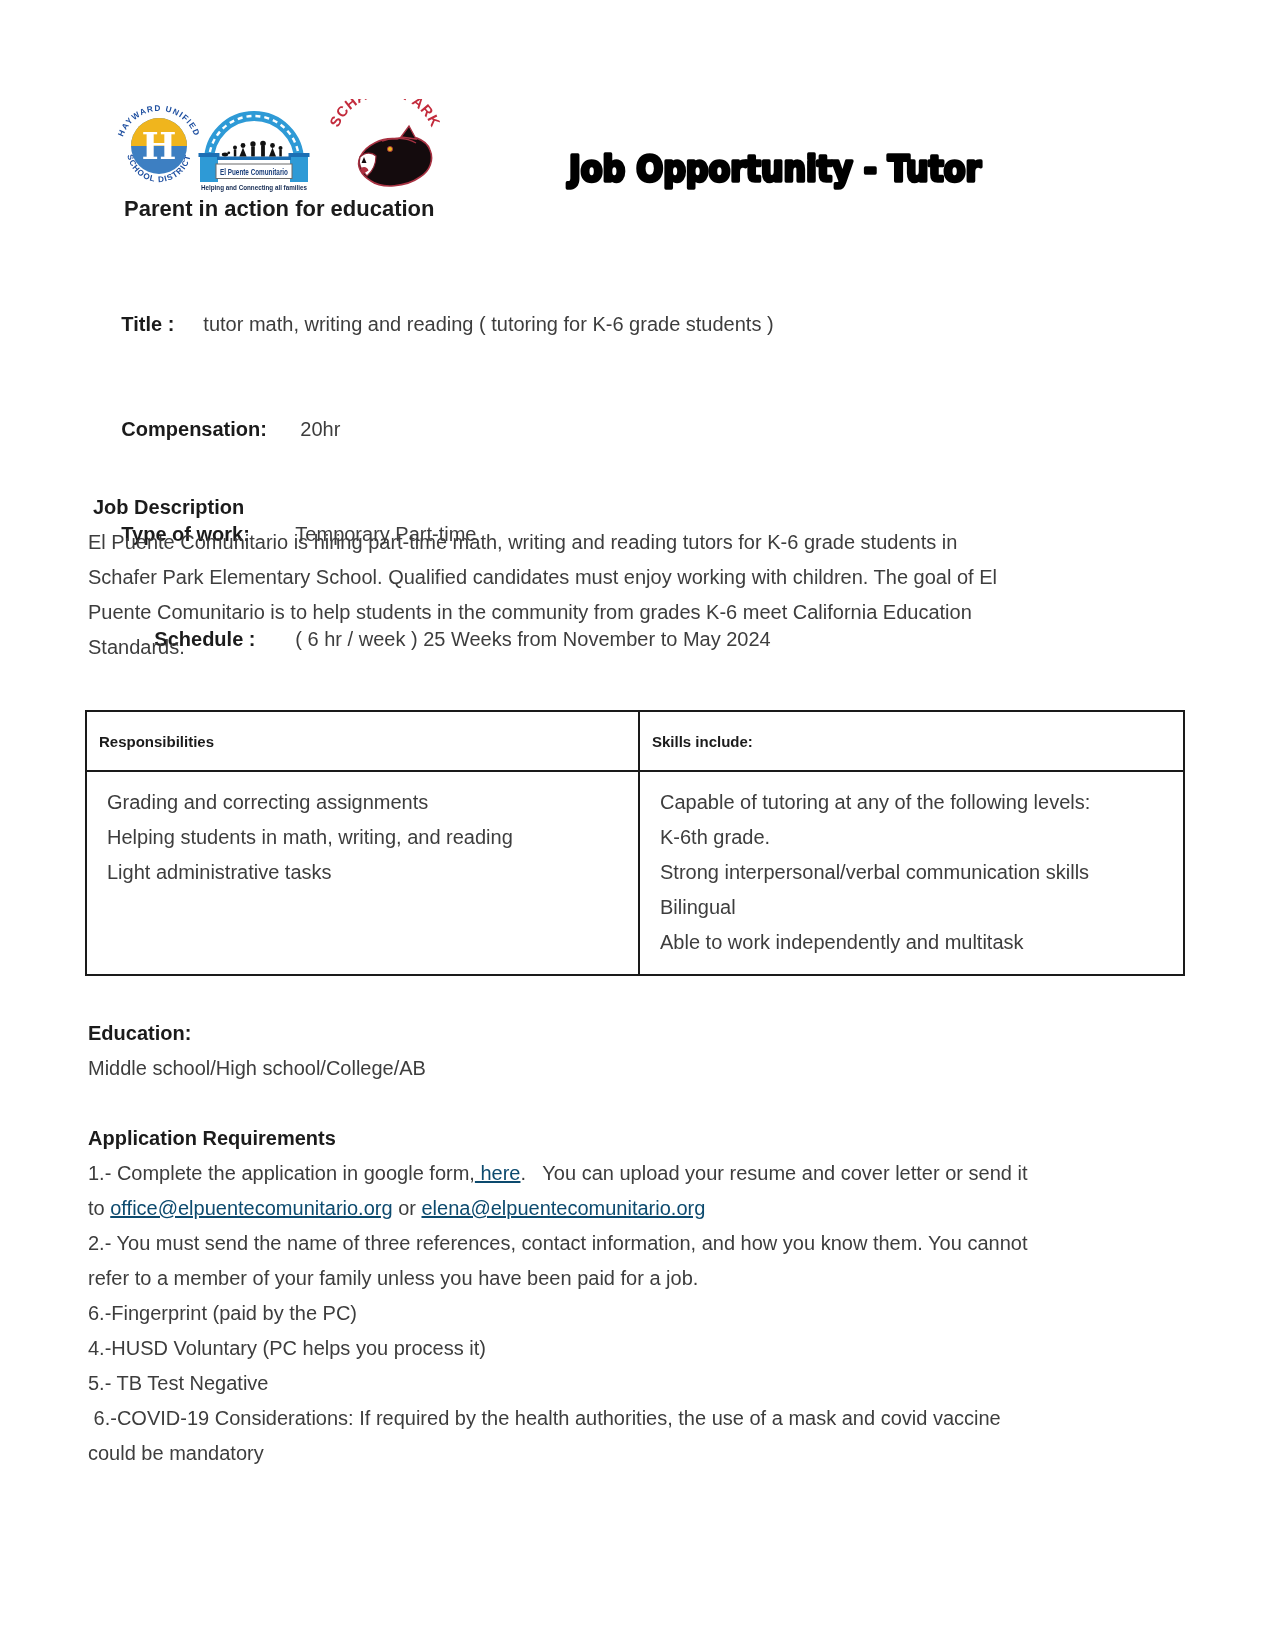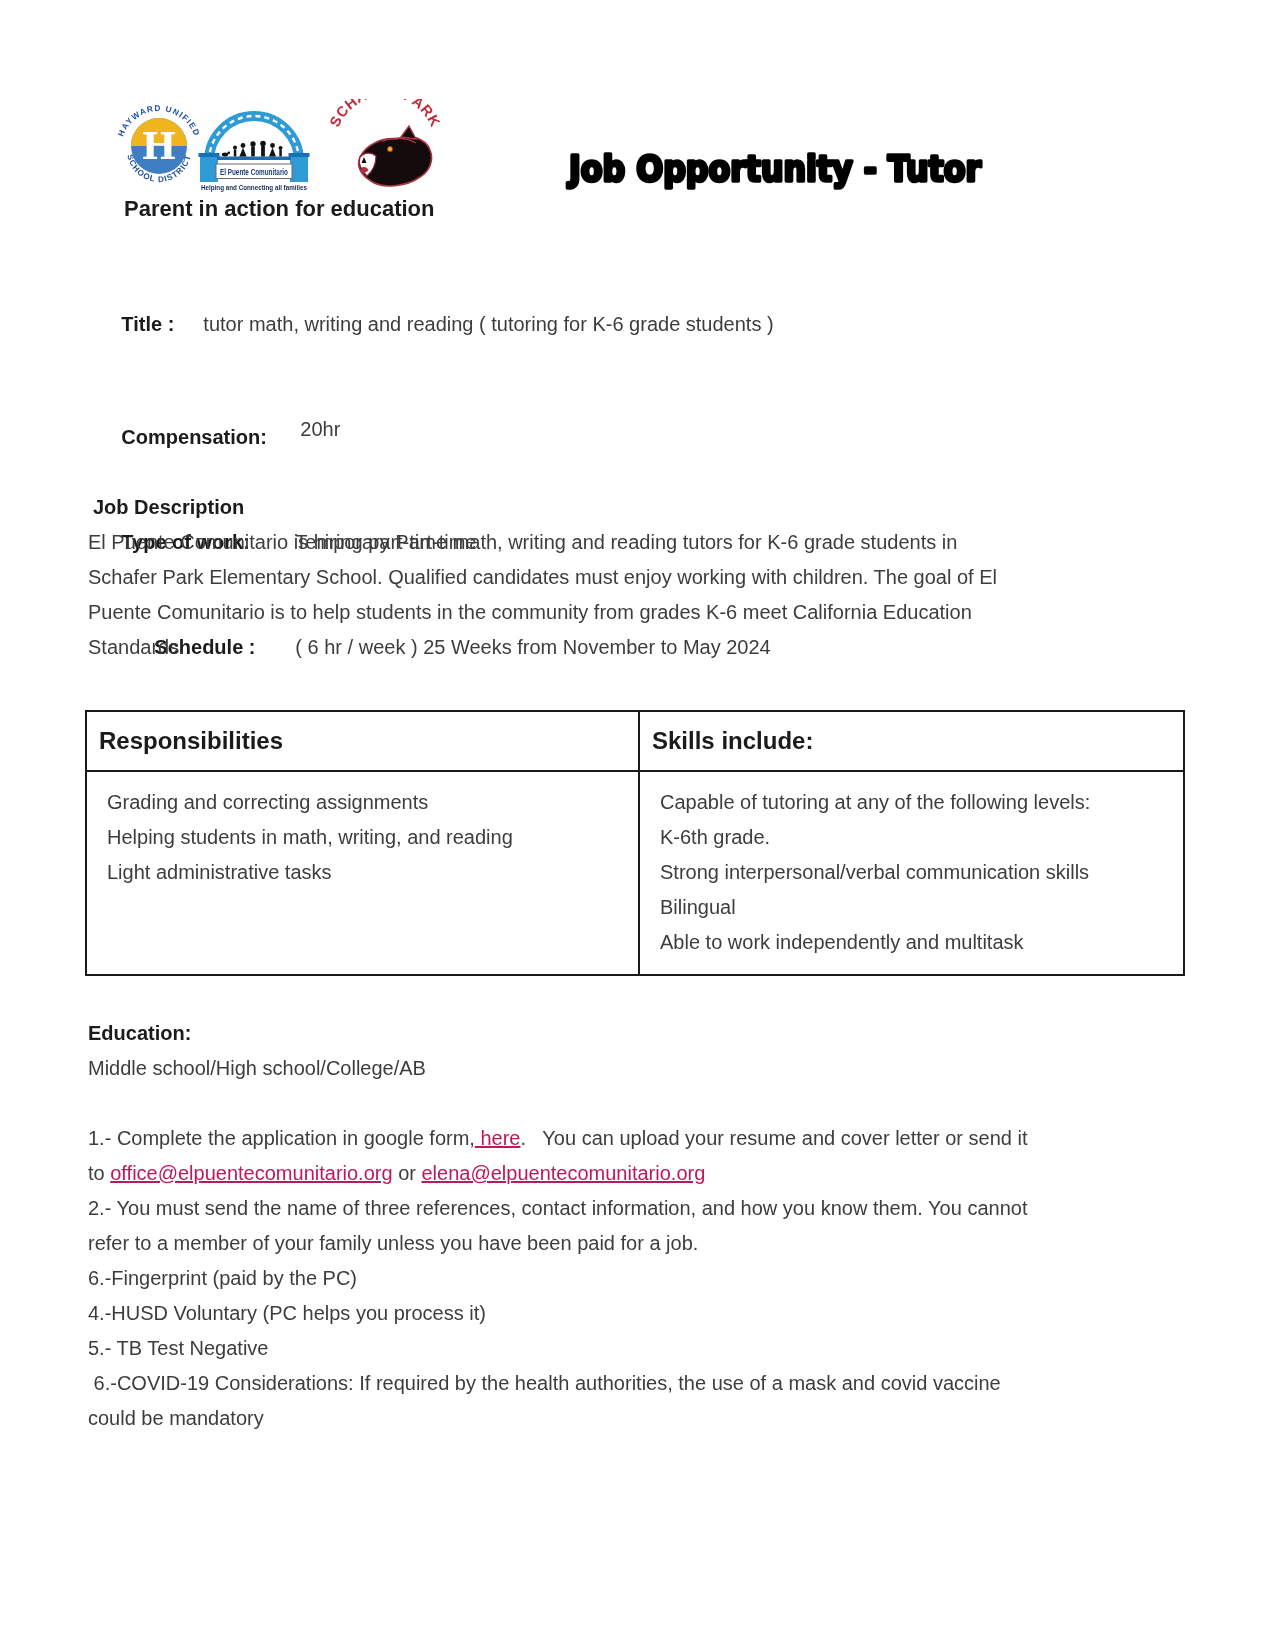--- a/index.html
+++ b/index.html
@@ -22,40 +22,40 @@
   .doc-title-svg{position:absolute;left:548px;top:138px;}
   .logo{position:absolute;}
   .logo1{left:112px;top:100px;}
   .logo2{left:198px;top:104px;}
   .logo3{left:330px;top:99px;}
   
   .sec-details{left:88px;top:272px;width:1097px;}
   .detail-row{line-height:35px;white-space:pre-wrap;}
   .dl{font-weight:bold;color:#1b1b1b;display:inline-block;box-sizing:border-box;vertical-align:top;}
   .r0 .dl{width:82px;}
-  .r1 .dl{width:179px;margin-top:8px;}
+  .r1 .dl{width:179px;}
   .r2 .dl{width:174px;}
   .r3 .dl{width:174px;padding-left:33px;}
   .r4 .dl{width:174px;}
   .sec-desc{left:88px;top:490px;width:1097px;}
   .sec-desc .bold-heading{padding-left:5px;}
   
   .sec-table{left:85px;top:710px;}
   table.resp{border-collapse:collapse;table-layout:fixed;width:1098px;background:#fff;}
   table.resp th, table.resp td{border:2px solid #1a1a1a;text-align:left;}
   table.resp th{
     height:58px;padding:0 12px;font-weight:bold;color:#1b1b1b;
-    font-size:24px;vertical-align:middle;
+    font-size:15px;vertical-align:middle;
   }
   table.resp td{padding:13px 12px 14px 20px;vertical-align:top;}
   .col-left{width:553px;}
   .col-right{width:545px;}
   .sec-edu{left:88px;top:1016px;width:1097px;}
   .sec-app{left:88px;top:1121px;width:1097px;}
-  .doc-link{color:#be185d;text-decoration:underline;cursor:pointer;}
+  .doc-link{color:#0c4a6e;text-decoration:underline;cursor:pointer;}
   svg text{user-select:none;}
 </style>
 </head>
 <body>
 
 <div class="page">
 
   <div class="sec" style="left:0;top:0;width:1275px;height:260px;">
 
     <svg class="logo logo1" width="94" height="90" viewBox="0 0 94 90">
@@ -187,20 +187,21 @@
   </div>
 
   <div class="sec sec-edu">
     <div class="line bold-heading">Education:</div>
     <div>
         <div class="line"><span>Middle school/High school/College/AB</span></div>
       </div>
   </div>
 
   <div class="sec sec-app">
+    <div class="line bold-heading">Application Requirements</div>
     <div>
         <div class="line"><span>1.- Complete the application in google form,</span><span class="doc-link"> here</span><span>.   You can upload your resume and cover letter or send it</span></div>
         <div class="line"><span>to </span><span class="doc-link">office@elpuentecomunitario.org</span><span> or </span><span class="doc-link">elena@elpuentecomunitario.org</span></div>
         <div class="line"><span>2.- You must send the name of three references, contact information, and how you know them. You cannot</span></div>
         <div class="line"><span>refer to a member of your family unless you have been paid for a job.</span></div>
         <div class="line"><span>6.-Fingerprint (paid by the PC)</span></div>
         <div class="line"><span>4.-HUSD Voluntary (PC helps you process it)</span></div>
         <div class="line"><span>5.- TB Test Negative</span></div>
         <div class="line"><span> 6.-COVID-19 Considerations: If required by the health authorities, the use of a mask and covid vaccine</span></div>
         <div class="line"><span>could be mandatory</span></div>

